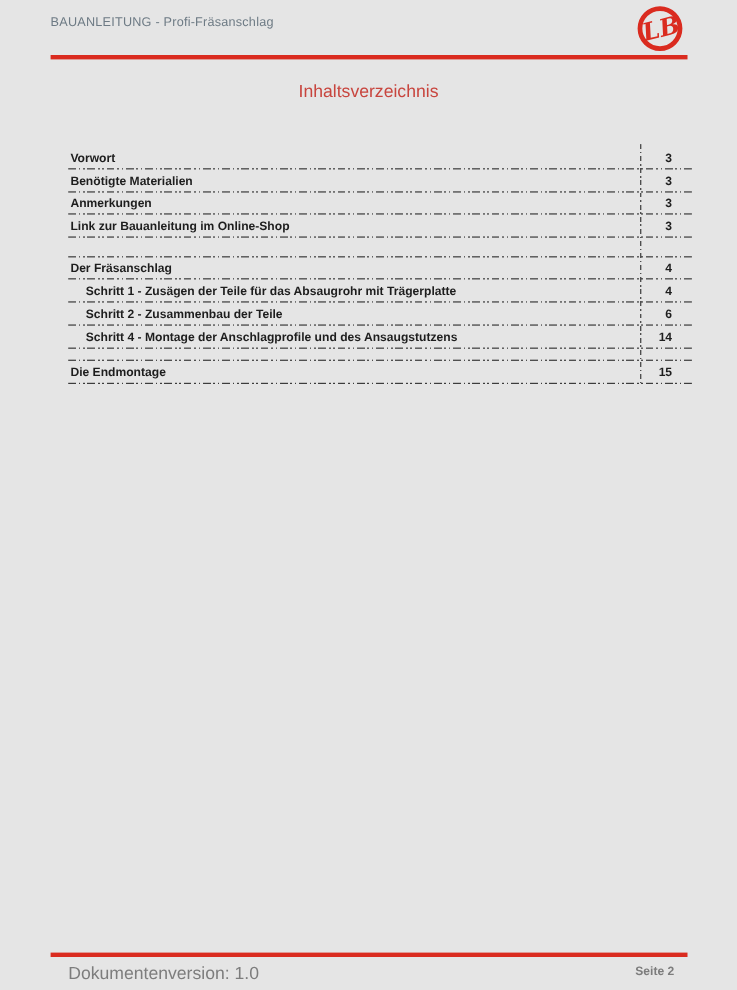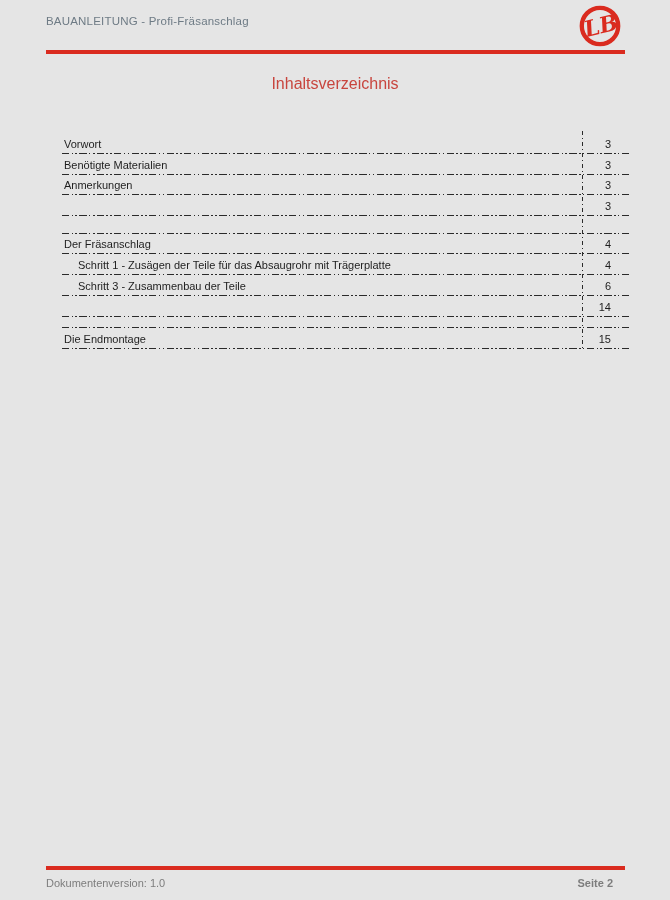--- a/index.html
+++ b/index.html
@@ -28,21 +28,21 @@
   .rule { position:absolute; left:46px; width:579px; height:4px; background:var(--accent-red); }
   .rule-top { top:50px; }
   .rule-bottom { top:866px; }
   .doc-heading {
     position:absolute; left:0; right:0; top:75px;
     text-align:center;
     font-size:16px; color:var(--heading-red);
   }
   .toc {
     position:absolute; left:62px; top:133px; width:567px;
-    font-size:11px; font-weight:normal; color:var(--toc-text);
+    font-size:11px; font-weight:bold; color:var(--toc-text);
   }
   .toc-vline {
     position:absolute; top:-2px; bottom:0; left:520px; width:1px;
     background:repeating-linear-gradient(to bottom,
       #2a2a2a 0px, #2a2a2a 4.5px,
       transparent 4.5px, transparent 7px,
       #2a2a2a 7px, #2a2a2a 8.5px,
       transparent 8.5px, transparent 11px);
   }
   .toc-row {
@@ -59,22 +59,22 @@
       transparent 11px, transparent 13.5px,
       #2a2a2a 13.5px, #2a2a2a 15px,
       transparent 15px, transparent 17.5px);
   }
   .toc-row.no-border::after { display:none; }
   .toc-spacer { position:relative; }
   .toc-label { padding-left:2px; white-space:nowrap; }
   .toc-row.indent-1 .toc-label { padding-left:16px; }
   .toc-page { position:absolute; right:18px; bottom:4px; }
   .footer-version {
-    position:absolute; left:46px; top:877px;
-    font-size:11px; color:var(--footer-text);
+    position:absolute; left:62px; top:877px;
+    font-size:16px; color:var(--footer-text);
   }
   .footer-page {
     position:absolute; right:57px; top:877px;
     font-size:11px; color:var(--footer-text);font-weight:bold;
   }
 </style>
 </head>
 <body>
 
 <div class="page">
@@ -101,36 +101,38 @@
   </div>
       <div class="toc-row">
     <span class="toc-label">Benötigte Materialien</span>
     <span class="toc-page">3</span>
   </div>
       <div class="toc-row">
     <span class="toc-label">Anmerkungen</span>
     <span class="toc-page">3</span>
   </div>
       <div class="toc-row">
+    <span class="toc-label">Link zur Bauanleitung im Online-Shop</span>
     <span class="toc-page">3</span>
   </div>
       <div class="toc-spacer" style="height: 17.5px;"></div>
       <div class="toc-row">
     <span class="toc-label">Der Fräsanschlag</span>
     <span class="toc-page">4</span>
   </div>
       <div class="toc-row indent-1">
     <span class="toc-label">Schritt 1 - Zusägen der Teile für das Absaugrohr mit Trägerplatte</span>
     <span class="toc-page">4</span>
   </div>
       <div class="toc-row indent-1">
-    <span class="toc-label">Schritt 3 - Zusammenbau der Teile</span>
+    <span class="toc-label">Schritt 2 - Zusammenbau der Teile</span>
     <span class="toc-page">6</span>
   </div>
       <div class="toc-row indent-1">
+    <span class="toc-label">Schritt 4 - Montage der Anschlagprofile und des Ansaugstutzens</span>
     <span class="toc-page">14</span>
   </div>
       <div class="toc-spacer" style="height: 11px;"></div>
       <div class="toc-row">
     <span class="toc-label">Die Endmontage</span>
     <span class="toc-page">15</span>
   </div>
     </div>
 
   <div class="rule rule-bottom"></div>

